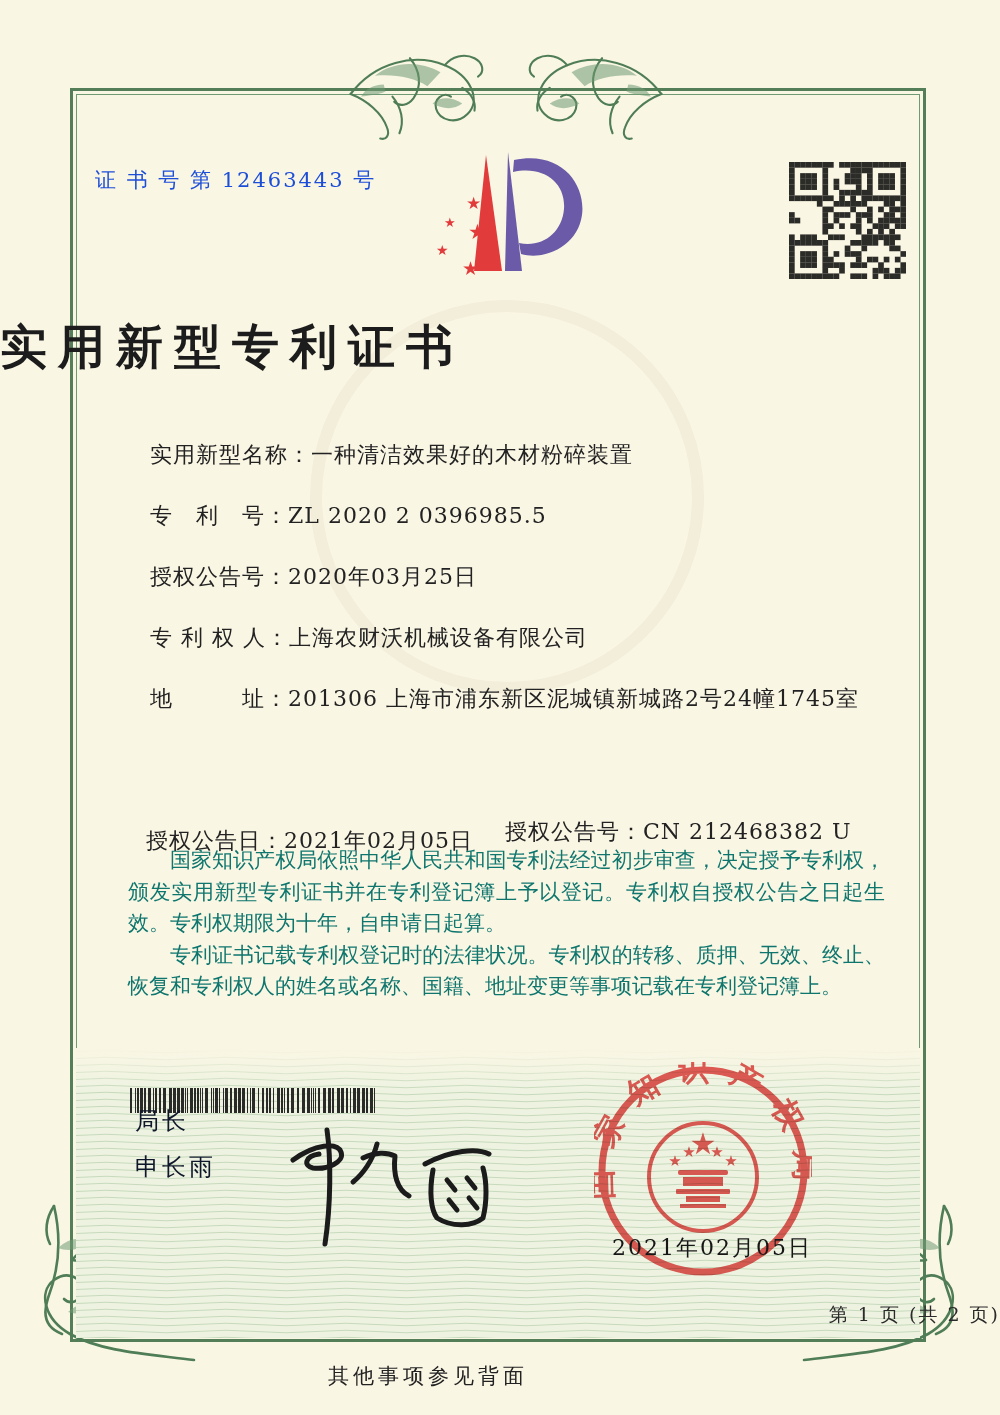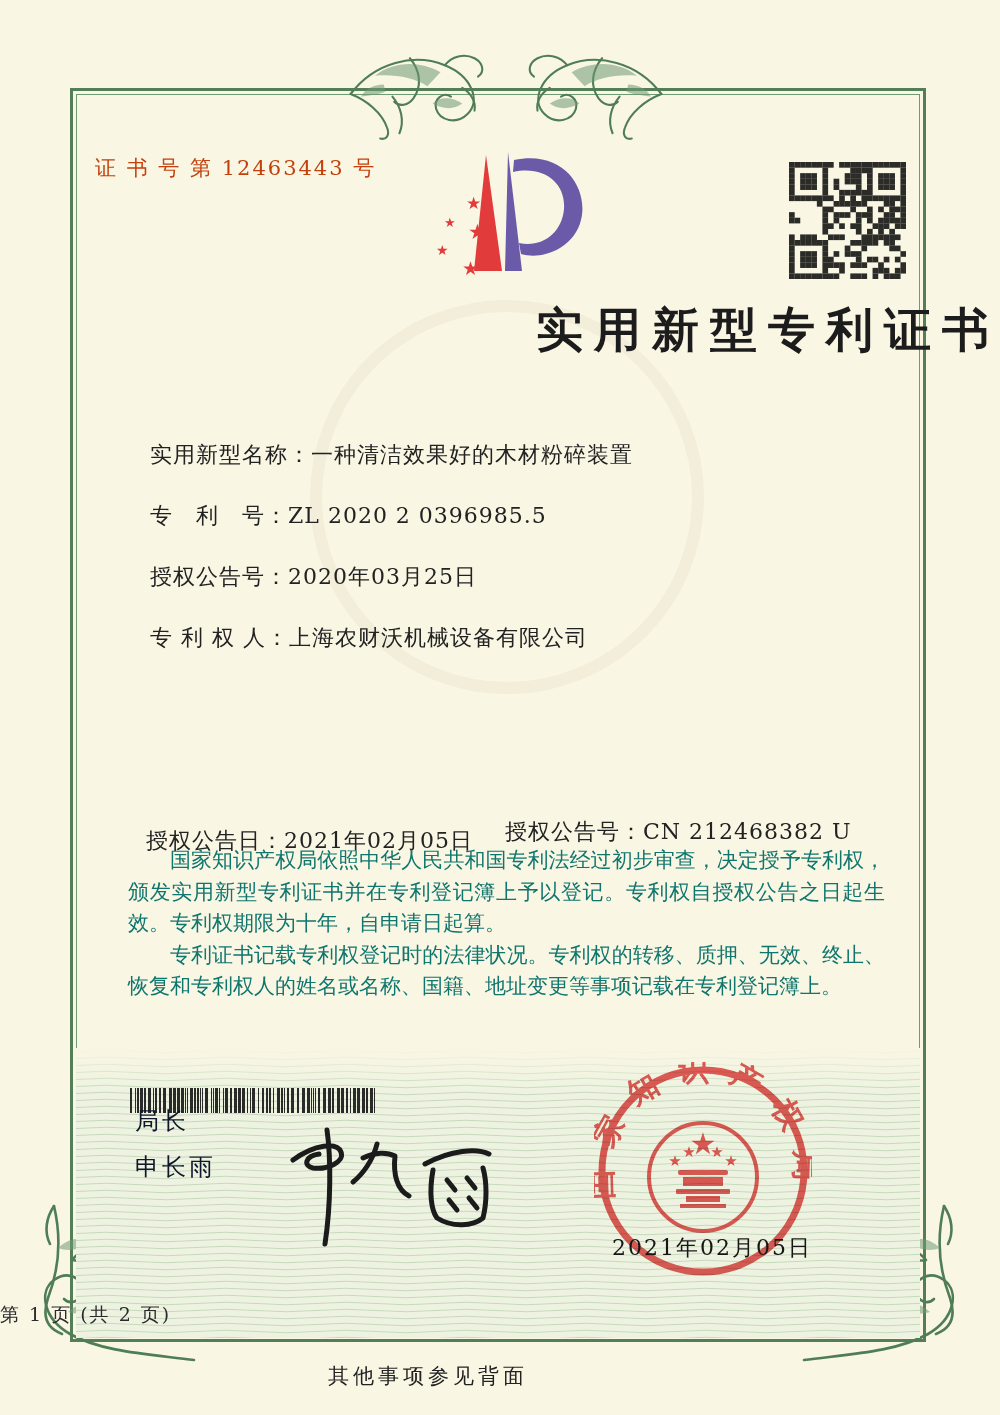--- a/index.html
+++ b/index.html
@@ -17,27 +17,27 @@
   .frame::before{
     content:"";position:absolute;inset:3px;border:1px solid #6f9a72;
   }
   
   .watermark{
     position:absolute;left:310px;top:300px;width:370px;height:370px;
     border:12px solid rgba(176,166,136,0.10);border-radius:50%;
   }
   
   .cert-no{
-    position:absolute;left:95px;top:154px;
-    font-size:21px;letter-spacing:2px;color:#c2410c;white-space:pre;
+    position:absolute;left:95px;top:166px;
+    font-size:21px;letter-spacing:2px;color:#1d4ed8;white-space:pre;
   }
   .logo{position:absolute;left:422px;top:145px;width:175px;height:140px;}
   .qr{position:absolute;left:789px;top:162px;width:117px;height:117px;}
   .title{
-    position:absolute;left:0;top:299px;width:1000px;text-align:right;
+    position:absolute;left:0;top:316px;width:1000px;text-align:left;
     font-size:47px;font-weight:600;letter-spacing:11px;color:#1c1c1c;
   }
   
   .fields{position:absolute;left:130px;top:440px;width:770px;margin-left:20px;}
   .field-row{height:28px;margin-bottom:33px;font-size:22px;letter-spacing:1px;white-space:pre;}
   .field-row .lab{white-space:pre;}
   .field-row .val{white-space:pre;}
   .auth-row{position:absolute;left:130px;top:801px;width:770px;font-size:22px;letter-spacing:1px;white-space:pre;}
   .auth-no{position:absolute;left:375px;top:16px;}
   
@@ -60,21 +60,21 @@
            font-family:"DejaVu Sans","Liberation Sans",sans-serif;}
   .officer div{margin-bottom:14px;}
   .signature{position:absolute;left:275px;top:1118px;width:230px;height:130px;}
   
   .seal{position:absolute;left:594px;top:1062px;width:218px;height:218px;mix-blend-mode:multiply;opacity:.93;}
   .seal-date{
     position:absolute;left:612px;top:1233px;font-size:22px;letter-spacing:2px;color:#161616;white-space:pre;
   }
   
   .page-no{
-    position:absolute;left:0;top:1302px;width:1000px;text-align:left;
+    position:absolute;left:0;top:1302px;width:1000px;text-align:right;
     font-size:19px;letter-spacing:2px;color:#2a2a2a;
   }
   .back-note{
     position:absolute;left:0;top:1362px;width:856px;text-align:center;
     font-size:21px;letter-spacing:4px;color:#222;
   }
   .ornament{position:absolute;}
 </style>
 </head>
 <body>
@@ -386,20 +386,21 @@
     <rect x="19" y="20" width="1.02" height="1.02" fill="#2b2b28"></rect>
   </svg>
 
 <div class="title">实用新型专利证书</div>
 
 <div class="fields">
   <div class="field-row"><span class="lab">实用新型名称：</span><span class="val">一种清洁效果好的木材粉碎装置</span></div>
   <div class="field-row"><span class="lab">专　利　号：</span><span class="val">ZL 2020 2 0396985.5</span></div>
   <div class="field-row"><span class="lab">授权公告号：</span><span class="val">2020年03月25日</span></div>
   <div class="field-row"><span class="lab">专 利 权 人：</span><span class="val">上海农财沃机械设备有限公司</span></div>
+  <div class="field-row"><span class="lab">地　　　址：</span><span class="val">201306 上海市浦东新区泥城镇新城路2号24幢1745室</span></div>
 </div>
 <div class="auth-row">
   <span>授权公告日：</span><span>2021年02月05日</span>
   <span class="auth-no"><span>授权公告号：</span><span>CN 212468382 U</span></span>
 </div>
 
 <div class="bodytext">
   <p>国家知识产权局依照中华人民共和国专利法经过初步审查，决定授予专利权，颁发实用新型专利证书并在专利登记簿上予以登记。专利权自授权公告之日起生效。专利权期限为十年，自申请日起算。</p>
   <p>专利证书记载专利权登记时的法律状况。专利权的转移、质押、无效、终止、恢复和专利权人的姓名或名称、国籍、地址变更等事项记载在专利登记簿上。</p>
 </div>

